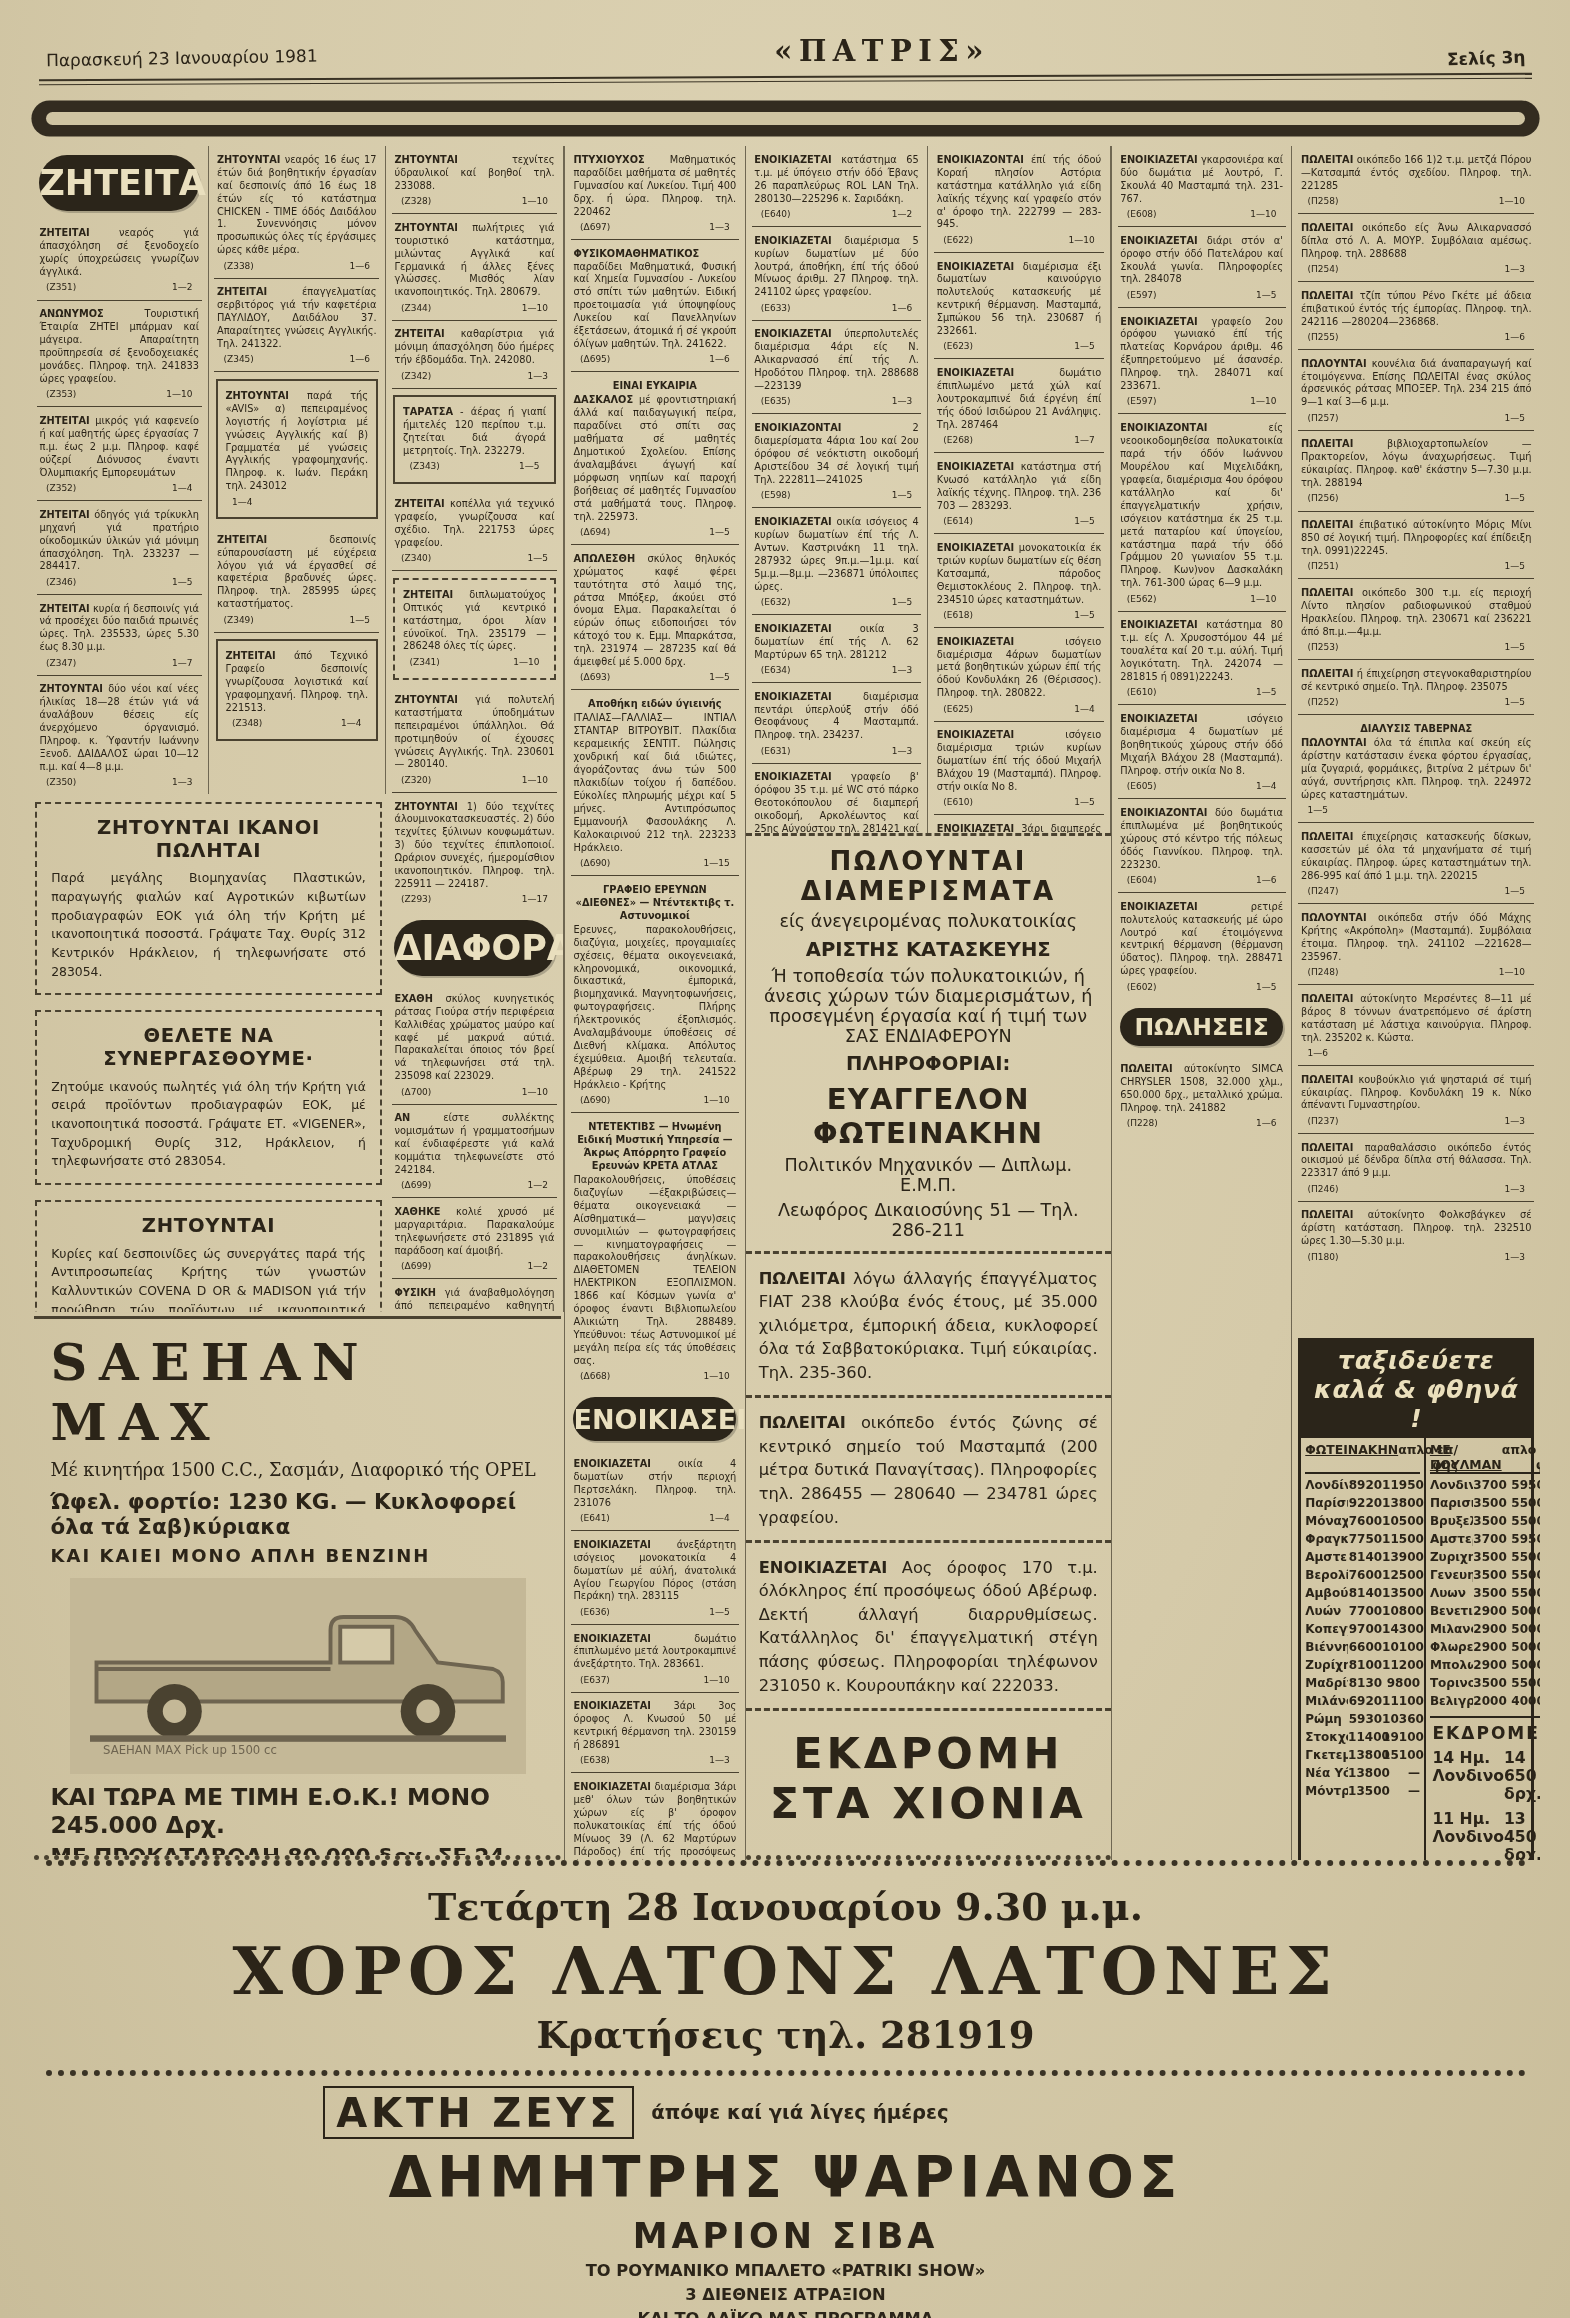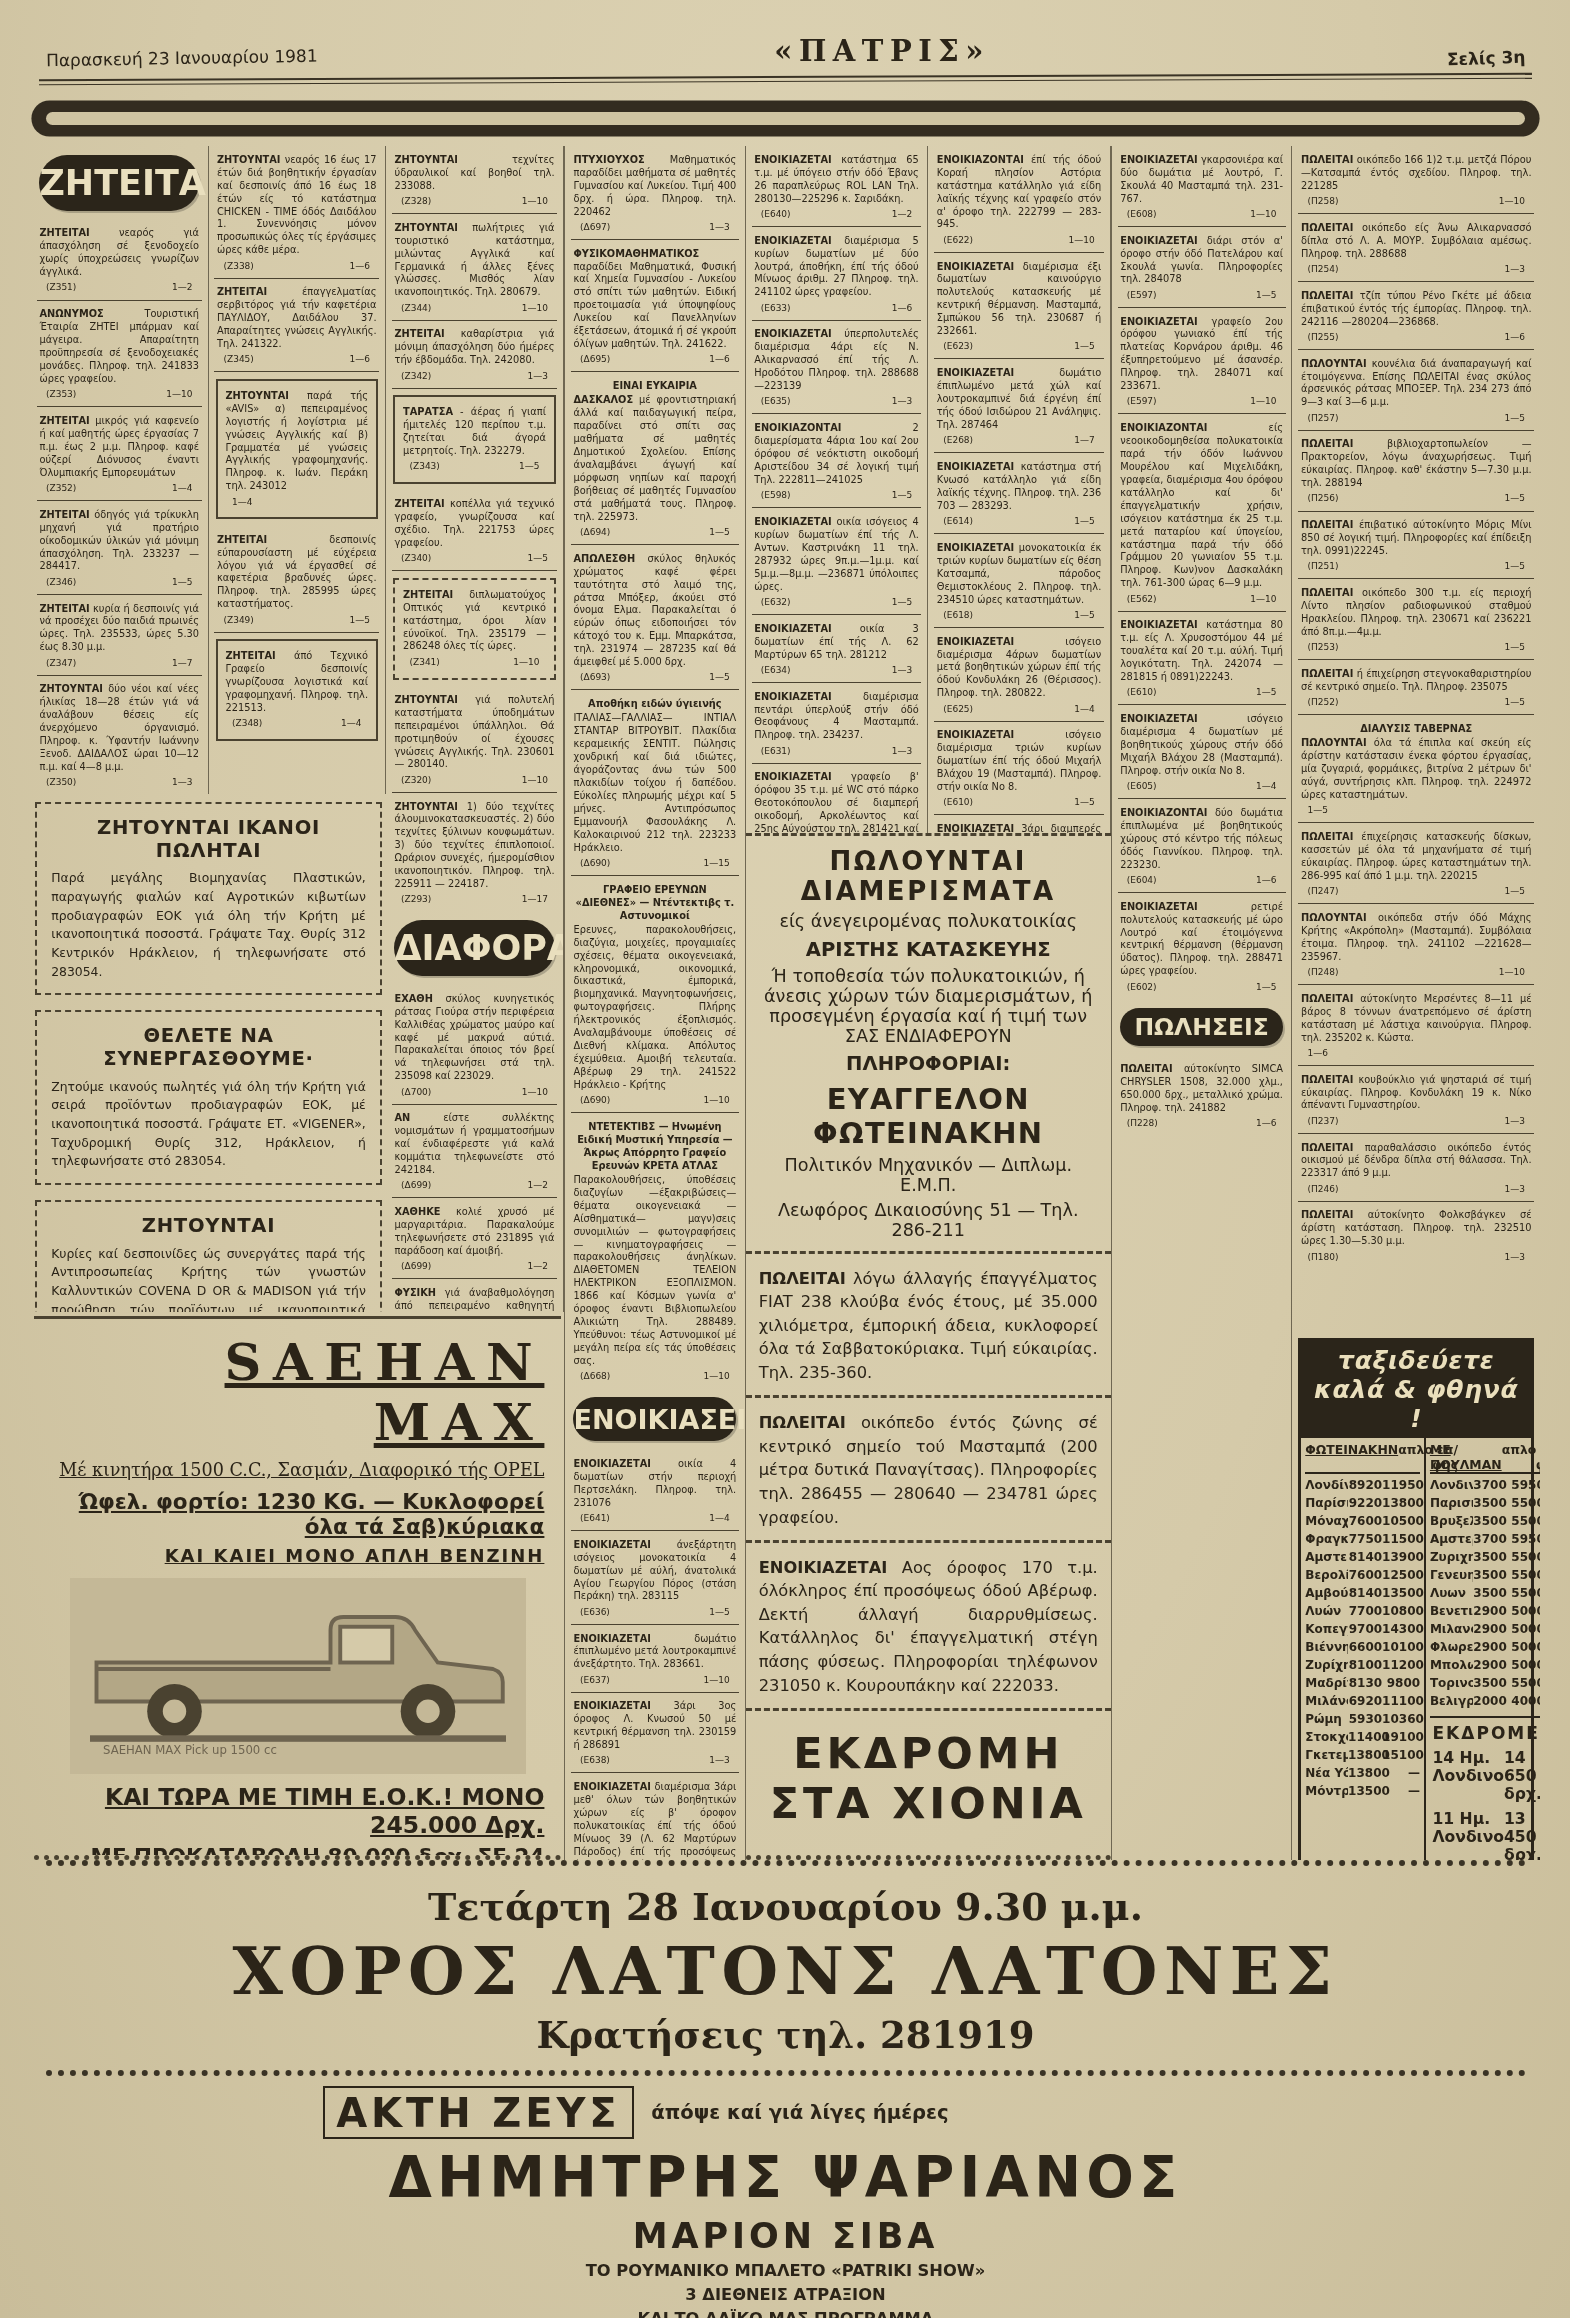--- a/index.html
+++ b/index.html
@@ -38,21 +38,21 @@
   .ad .lead{font-weight:bold;}
   .adhead{text-align:center;font-weight:bold;margin-bottom:1.3px;}
   .adfoot{display:flex;justify-content:space-between;font-size:9px;margin-top:3.3px;padding:0 6.5px;}
   .ad.box{border:2px solid #4a4230;margin:6.5px 1.3px;padding:9px 7.8px;}
   .ad.wavy{border:2.6px dashed #4a4230;margin:6.5px 1.3px;padding:9px 7.8px;}
   
   .big-box{border:2.6px dashed #4a4230;margin:7.8px 3.9px;padding:11.7px 14.3px;}
   .big-box h3{margin:0 0 7.8px 0;text-align:center;font-size:19.6px;letter-spacing:0.7px;}
   .big-box p{margin:0;font-size:12.4px;line-height:1.5;text-align:justify;}
   
-  .saehan{border-top:3.9px solid #4a4230;border-bottom:5.2px dotted #4a4230;margin:3.9px 2.6px 0 2.6px;padding:13px 17px 10.4px 17px;flex:1;text-align:right;overflow:hidden;text-decoration:underline;}
+  .saehan{border-top:3.9px solid #4a4230;border-bottom:5.2px dotted #4a4230;margin:3.9px 2.6px 0 2.6px;padding:13px 17px 10.4px 17px;flex:1;text-align:left;overflow:hidden;}
   .sa-title{font-family:"DejaVu Serif",serif;font-weight:bold;font-size:51px;letter-spacing:11.7px;}
   .sa-sub{font-family:"DejaVu Serif",serif;font-size:17.6px;margin-top:7.8px;}
   .sa-load{font-size:21.5px;font-weight:bold;margin-top:9px;}
   .sa-benz{font-size:18px;font-weight:bold;letter-spacing:2px;margin-top:6.5px;}
   .sa-img{margin:11.7px auto 3.9px auto;width:456px;height:196px;background:#c4b897;display:flex;align-items:center;justify-content:center;}
   .sa-price{font-size:23.5px;font-weight:bold;margin-top:9px;}
   .sa-terms{font-size:21.5px;font-weight:bold;margin-top:5.2px;}
   
   .mid-box{border-top:3.9px dashed #4a4230;padding:10.4px 13px;text-align:center;}
   .mb-title{font-size:26px;font-weight:bold;letter-spacing:2.6px;}
@@ -778,21 +778,21 @@
             <span class="lead">ΠΩΛΕΙΤΑΙ</span>
             <span>τζίπ τύπου Ρένο Γκέτε μέ άδεια έπιβατικού έντός τής έμπορίας. Πληροφ. τηλ. 242116 —280204—236868.</span>
             <div class="adfoot">
               <span>(Π255)</span>
               <span>1—6</span>
             </div>
           </div>
           <div class="ad">
             
             <span class="lead">ΠΩΛΟΥΝΤΑΙ</span>
-            <span>κουνέλια διά άναπαραγωγή καί έτοιμόγεννα. Επίσης ΠΩΛΕΙΤΑΙ ένας σκύλος άρσενικός ράτσας ΜΠΟΞΕΡ. Τηλ. 234 273 άπό 9—3 καί 3—6 μ.μ.</span>
+            <span>κουνέλια διά άναπαραγωγή καί έτοιμόγεννα. Επίσης ΠΩΛΕΙΤΑΙ ένας σκύλος άρσενικός ράτσας ΜΠΟΞΕΡ. Τηλ. 234 215 άπό 9—1 καί 3—6 μ.μ.</span>
             <div class="adfoot">
               <span>(Π257)</span>
               <span>1—5</span>
             </div>
           </div>
           <div class="ad">
             
             <span class="lead">ΠΩΛΕΙΤΑΙ</span>
             <span>βιβλιοχαρτοπωλείον —Πρακτορείον, λόγω άναχωρήσεως. Τιμή εύκαιρίας. Πληροφ. καθ' έκάστην 5—7.30 μ.μ. τηλ. 288194</span>
             <div class="adfoot">

